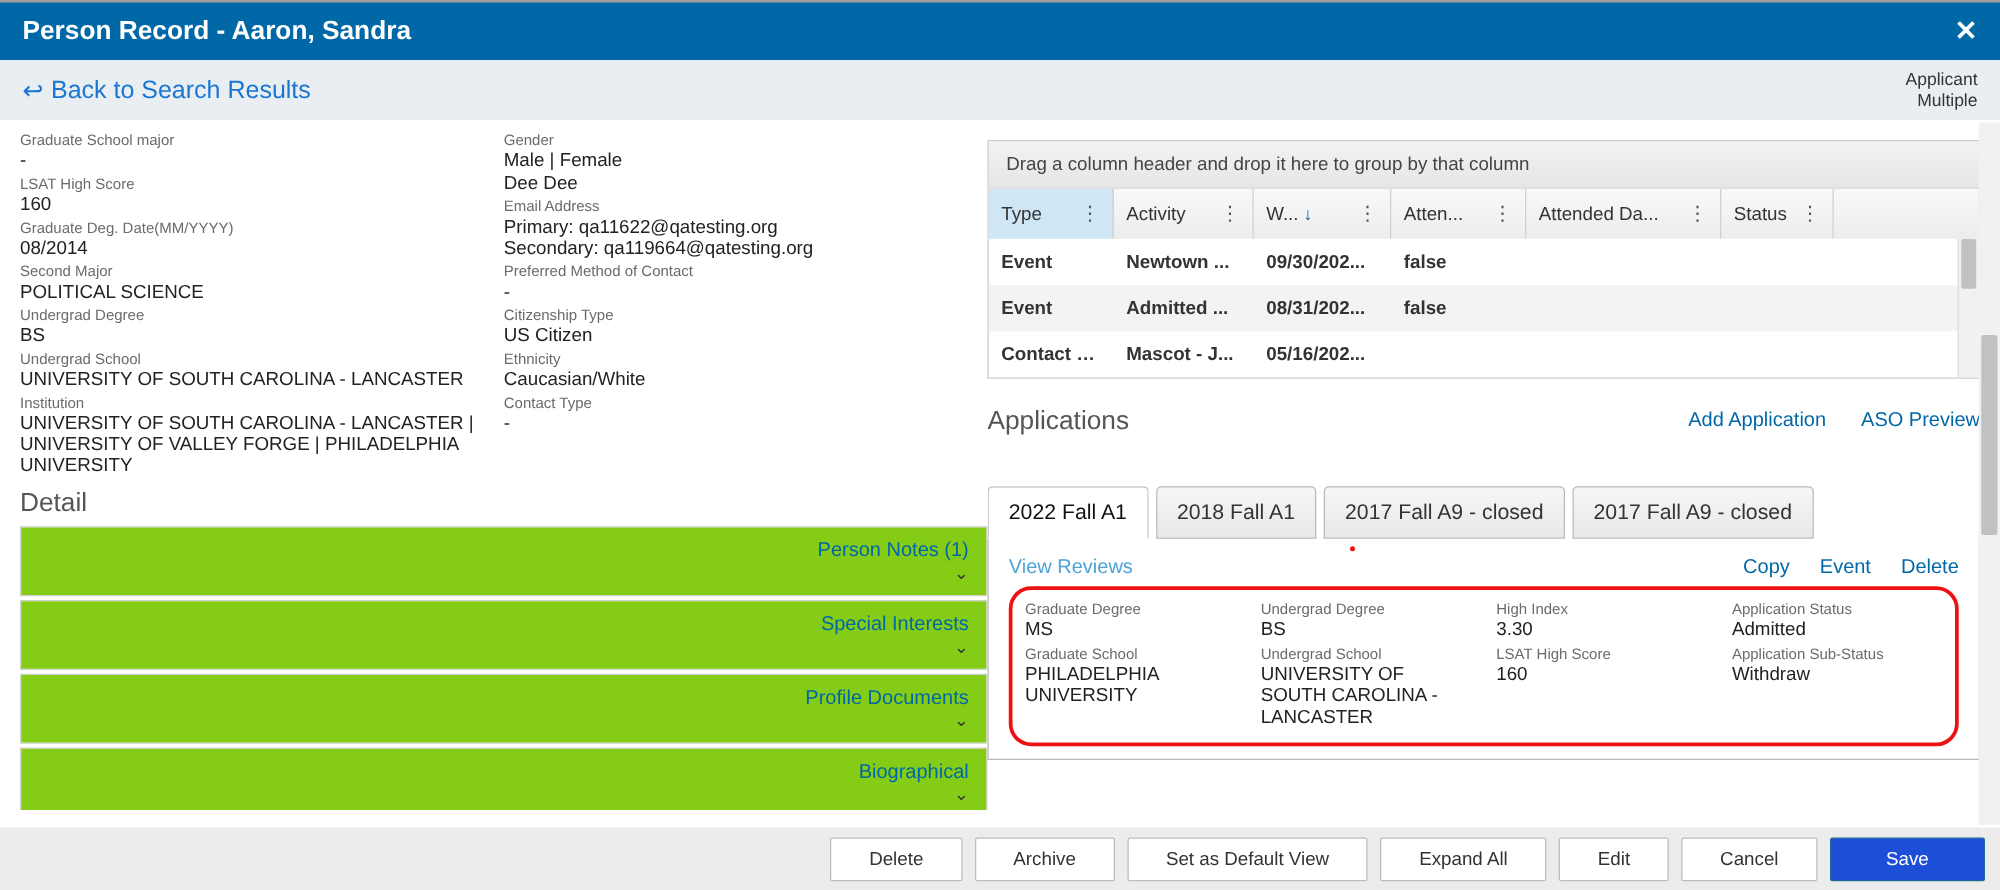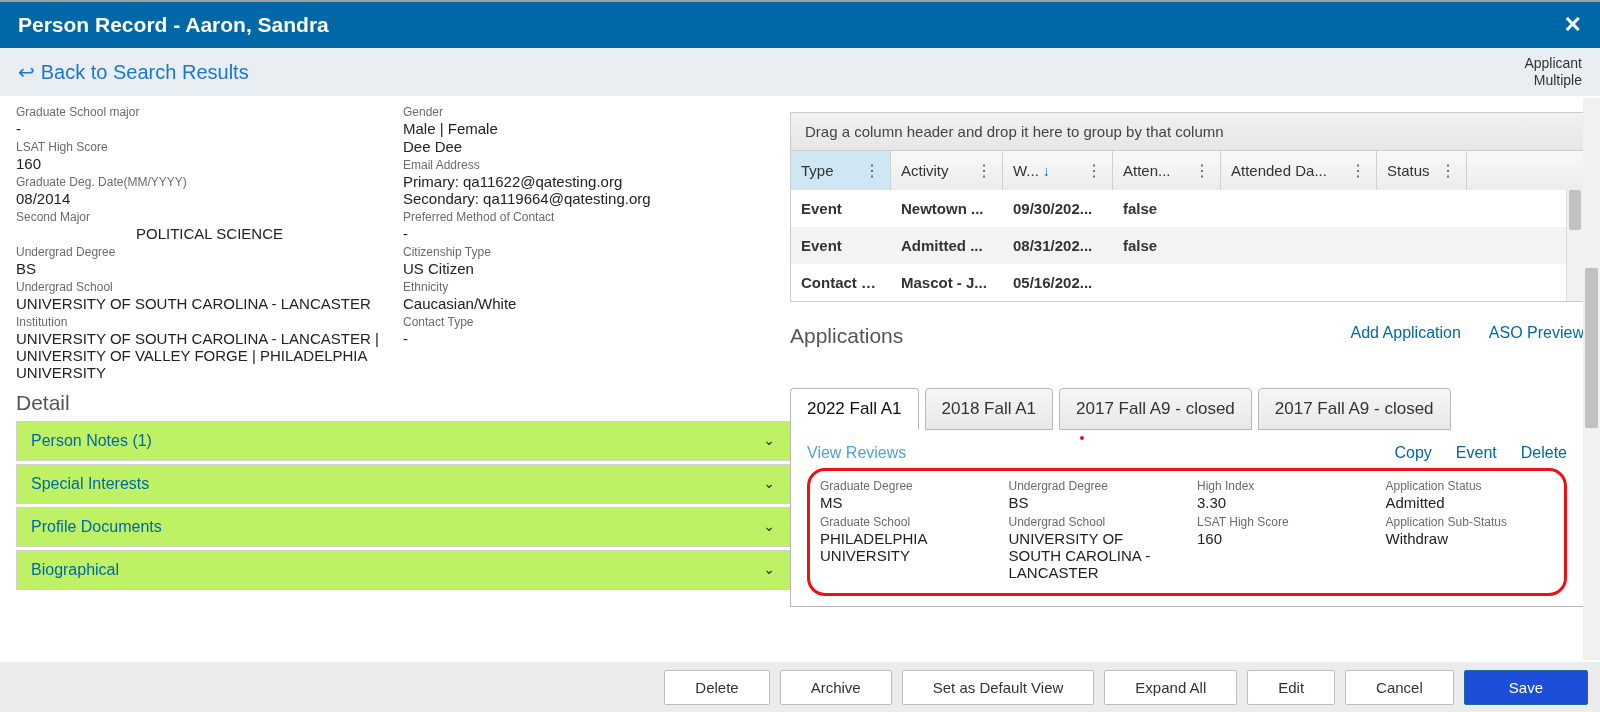--- a/index.html
+++ b/index.html
@@ -17,21 +17,21 @@
 .right { flex: 1; padding: 16px 16px 0 0; position: relative; }
 
 .fieldrow { display: flex; }
 .fieldcol { flex: 1; }
 .fld-label { font-size: 12px; color: #6b6b6b; margin-top: 3px; }
 .fld-value { font-size: 15px; color: #222; font-weight: 400; margin-top: 1px; }
 
 h3.detail { font-size: 21px; font-weight: 400; color: #555; margin-top: 10px; margin-bottom: 6px; }
 
 .acc { border: 1px solid #d0d0d0; margin-bottom: 3px; }
-.acc-head { display: flex; align-items: flex-start; padding: 10px 14px; font-size: 16px; color: #0068a6; cursor: pointer; background: #bef264; }
+.acc-head { display: flex; align-items: flex-end; padding: 10px 14px; font-size: 16px; color: #0068a6; cursor: pointer; background: #84cc16; flex-direction: column; }
 .acc-head .chev { margin-left: auto; color: #333; font-size: 14px; }
 
 .grouping-bar { background: linear-gradient(#f2f2f2,#e6e6e6); border: 1px solid #ccc; padding: 10px 14px; font-size: 15px; color: #444; }
 .grid-head { display: flex; background: linear-gradient(#f9f9f9,#ececec); border-left: 1px solid #ccc; border-right: 1px solid #ccc; }
 .gh-cell { flex: 1; padding: 10px 10px; font-size: 15px; color: #333; border-right: 1px solid #d0d0d0; display: flex; align-items: center; position: relative; }
 .gh-cell:first-child { background: #cfe6f5; }
 .gh-cell .kebab { margin-left: auto; color: #555; font-size: 16px; }
 .gh-cell.type { flex: 0 0 100px; }
 .gh-cell.act { flex: 0 0 112px; gap: 16px; }
 .gh-cell.when { flex: 0 0 110px; }
@@ -46,21 +46,21 @@
 .gr-cell { padding: 0 10px; overflow: hidden; text-overflow: ellipsis; white-space: nowrap; font-weight: bold; }
 .gr-cell.type { flex: 0 0 100px; }
 .gr-cell.act { flex: 0 0 112px; }
 .gr-cell.when { flex: 0 0 110px; }
 .gr-cell.att { flex: 0 0 108px; }
 .gr-cell.attd { flex: 0 0 156px; }
 .gr-cell.stat { flex: 0 0 90px; }
 .grid-scroll { position: absolute; right: 0; top: 0; bottom: 0; width: 17px; background: #f1f1f1; border-left: 1px solid #ddd; }
 .grid-scroll .thumb { position: absolute; top: 0; left: 2px; right: 2px; height: 40px; background: #c1c1c1; border-radius: 2px; }
 
-.apps-head { display: flex; align-items: flex-start; margin-top: 22px; }
+.apps-head { display: flex; align-items: center; margin-top: 22px; }
 .apps-head h3 { font-size: 21px; font-weight: 400; color: #555; }
 .apps-head .links { margin-left: auto; display: flex; gap: 28px; }
 .apps-head .links a { color: #0068a6; font-size: 16px; cursor: pointer; }
 
 .tabs { display: flex; margin-top: 12px; gap: 6px; }
 .tab { border: 1px solid #b8b8b8; background: linear-gradient(#f6f6f6,#e8e8e8); padding: 10px 16px; font-size: 17px; color: #333; border-radius: 4px 4px 0 0; cursor: pointer; }
 .tab.active { background: #fff; border-bottom: 1px solid #fff; color: #111; font-weight: 400; }
 
 .tab-panel { border: 1px solid #b8b8b8; border-top: none; padding: 14px 16px 10px 16px; }
 .panel-top { display: flex; margin-bottom: 6px; }
@@ -105,21 +105,21 @@
   <div class="left">
     <div class="fieldrow">
       <div class="fieldcol" id="col1">
           <div class="fld-label">Graduate School major</div>
           <div class="fld-value" style="white-space: pre-line;">-</div>
           <div class="fld-label">LSAT High Score</div>
           <div class="fld-value" style="white-space: pre-line;">160</div>
           <div class="fld-label">Graduate Deg. Date(MM/YYYY)</div>
           <div class="fld-value" style="white-space: pre-line;">08/2014</div>
           <div class="fld-label">Second Major</div>
-          <div class="fld-value" style="white-space: pre-line; text-align: center;">POLITICAL SCIENCE</div>
+          <div class="fld-value" style="white-space: pre-line;">POLITICAL SCIENCE</div>
           <div class="fld-label">Undergrad Degree</div>
           <div class="fld-value" style="white-space: pre-line;">BS</div>
           <div class="fld-label">Undergrad School</div>
           <div class="fld-value" style="white-space: pre-line;">UNIVERSITY OF SOUTH CAROLINA - LANCASTER</div>
           <div class="fld-label">Institution</div>
           <div class="fld-value" style="white-space: pre-line;">UNIVERSITY OF SOUTH CAROLINA - LANCASTER | UNIVERSITY OF VALLEY FORGE | PHILADELPHIA UNIVERSITY</div>
         </div>
       <div class="fieldcol" id="col2">
           <div class="fld-label">Gender</div>
           <div class="fld-value" style="white-space: pre-line;">Male | Female</div>

